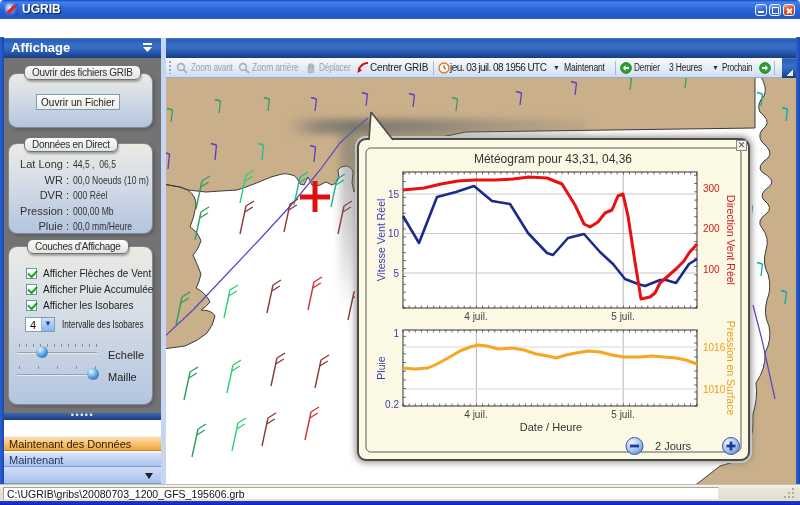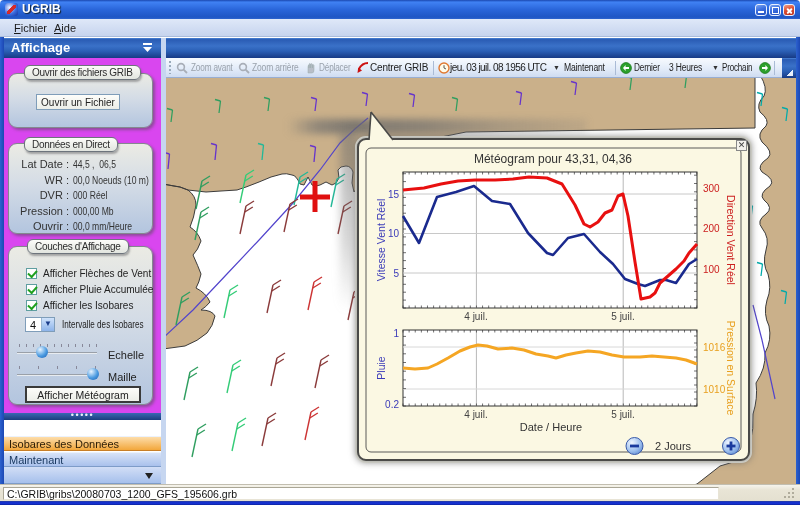--- a/index.html
+++ b/index.html
@@ -28,21 +28,21 @@
 #bord-l{left:0;top:37px;width:4px;height:464px;}
 #bord-r{left:796px;top:37px;width:4px;height:464px;}
 #bord-b{left:0;top:501px;width:800px;height:4px;background:linear-gradient(180deg,#2a3f9f,#1430cf 40%,#1430cf 75%,#0c1f8a);}
 
 .phead{background:linear-gradient(180deg,#4d86d8 0%,#2a5cb4 8%,#3a71c8 40%,#2b60b6 65%,#173a85 100%);}
 #affhead{left:4px;top:38px;width:157px;height:20px;}
 #affhead b{position:absolute;left:7px;top:2px;color:#fff;font-size:13px;}
 #affchev{position:absolute;right:8px;top:5px;width:11px;height:10px;}
 #rhead{left:166px;top:38px;width:630px;height:20px;}
 
-#lpanel{left:4px;top:58px;width:157px;height:355px;background:#d946ef;}
+#lpanel{left:4px;top:58px;width:157px;height:355px;background:#737373;}
 .grp{position:absolute;left:4px;width:145px;border:1px solid #84888f;border-radius:9px;
  background:linear-gradient(180deg,#ebebe4 0%,#d4dce6 45%,#b3c5df 100%);box-shadow:2px 2px 3px rgba(80,80,85,.55);}
 .gtab{position:absolute;border:1px solid #6d747c;border-radius:6px;font-size:10px;letter-spacing:-0.3px;color:#2d2d2d;
  background:linear-gradient(180deg,#fcfcf9 0%,#e2e5df 100%);box-shadow:1px 2px 2px rgba(80,80,85,.45);
  padding:0px 7px;height:15px;line-height:14px;white-space:nowrap;}
 .btn{position:absolute;border:1px solid #7f9db9;background:linear-gradient(180deg,#fdfdfa,#eceee8);
  font-size:11px;color:#222;text-align:center;}
 .drow{position:absolute;width:100%;font-size:11px;color:#333;white-space:nowrap;}
 .drow i{position:absolute;right:83px;font-style:normal;}
 .drow u{position:absolute;left:64px;text-decoration:none;white-space:nowrap;transform:scaleX(0.78);transform-origin:0 50%;}
@@ -102,58 +102,54 @@
 </style>
 </head><body>
 <div id="win">
 <div id="titlebar" class="abs">
       <div id="title-ico" class="abs"></div>
       <div id="title-txt" class="abs">UGRIB</div>
       <div class="tbtn abs" id="btn-min" style="left:755px"></div>
       <div class="tbtn abs" id="btn-max" style="left:769px"></div>
       <div class="tbtn abs" id="btn-close" style="left:783px"></div>
     </div>
-<div id="menubar" class="abs">
-      <span style="left:14px"><u>F</u>ichier</span>
-      <span style="left:54px"><u>A</u>ide</span>
-    </div>
 <div id="bord-l" class="abs wborder"></div>
     <div id="bord-r" class="abs wborder"></div>
     <div id="bord-b" class="abs"></div>
 <div id="affhead" class="abs phead">
       <b>Affichage</b>
       <svg id="affchev" viewBox="0 0 11 10">
         <rect x="1" y="0" width="9" height="2" fill="#fff"></rect>
         <polygon points="1,4 10,4 5.5,9" fill="#fff"></polygon>
       </svg>
     </div>
 <div id="rhead" class="abs phead"></div>
 <div id="lpanel" class="abs">
       <div class="grp" style="top:15px;height:55px"></div>
       <div class="gtab" style="left:20px;top:7px">Ouvrir des fichiers GRIB</div>
       <div class="btn" style="left:32px;top:36px;width:84px;height:16px;line-height:15px;white-space:nowrap;font-size:10px">Ouvrir un Fichier</div>
       <div class="grp" style="top:85px;height:91px">
         <div class="drow" style="top:14px">
-          <i>Lat Date :</i>
+          <i>Lat Long :</i>
           <u>44,5 ,&nbsp; 06,5</u>
         </div>
         <div class="drow" style="top:30px">
           <i>WR :</i>
           <u>00,0 Noeuds (10 m)</u>
         </div>
         <div class="drow" style="top:45px">
           <i>DVR :</i>
           <u>000 Réel</u>
         </div>
         <div class="drow" style="top:61px">
           <i>Pression :</i>
           <u>000,00 Mb</u>
         </div>
         <div class="drow" style="top:76px">
-          <i>Ouvrir :</i>
+          <i>Pluie :</i>
           <u>00,0 mm/Heure</u>
         </div>
       </div>
       <div class="gtab" style="left:20px;top:79px">Données en Direct</div>
       <div class="grp" style="top:188px;height:159px">
         <div class="cbrow" style="top:21px"><span class="cb"></span>Afficher Flèches de Vent</div>
         <div class="cbrow" style="top:37px"><span class="cb"></span>Afficher Pluie Accumulée</div>
         <div class="cbrow" style="top:53px"><span class="cb"></span>Afficher les Isobares</div>
         <div id="combo">4<div id="combo-btn">▼</div></div>
         <div class="cbrow" style="left:53px;top:72px;transform:scaleX(0.81);transform-origin:0 50%">Intervalle des Isobares</div>
@@ -181,26 +177,25 @@
             <i style="position:absolute;left:0px;top:0;width:1px;height:3px;background:#889"></i>
             <i style="position:absolute;left:19px;top:0;width:1px;height:3px;background:#889"></i>
             <i style="position:absolute;left:38px;top:0;width:1px;height:3px;background:#889"></i>
             <i style="position:absolute;left:57px;top:0;width:1px;height:3px;background:#889"></i>
             <i style="position:absolute;left:76px;top:0;width:1px;height:3px;background:#889"></i>
           </div>
           <div class="strack"></div>
           <div class="sthumb" style="left:70px"></div>
         </div>
         <div class="slbl" style="top:124px">Maille</div>
-        <div class="btn" id="btn-meteo" style="font-size:10.5px">Afficher Météogram</div>
       </div>
       <div class="gtab" style="left:23px;top:181px">Couches d'Affichage</div>
     </div>
 <div id="divider" class="abs">•••••</div>
-<div class="otab abs" id="otab2" style="top:436px">Isobares des Données</div>
+<div class="otab abs" id="otab2" style="top:436px">Maintenant des Données</div>
 <div class="otab abs" style="top:452px">Maintenant</div>
 <div id="tabbar" class="abs">
       <s></s>
     </div>
 <div id="splitter" class="abs"></div>
 <div id="toolbar" class="abs">
       <div style="position:absolute;left:3px;top:3px;width:2px;height:13px;background:repeating-linear-gradient(180deg,#9ab 0 2px,transparent 2px 4px)"></div>
       <svg class="ti" style="left:10px;top:4px" width="12" height="12" viewBox="0 0 12 12">
         <circle cx="5" cy="5" r="3.4" fill="none" stroke="#a8aeb8" stroke-width="1.6"></circle>
         <line x1="7.6" y1="7.6" x2="11" y2="11" stroke="#a8aeb8" stroke-width="1.8"></line>
@@ -748,21 +743,21 @@
         <rect x="370.6" y="301.5" width="2.8" height="9" fill="#1a3a9e"></rect>
         <text x="296" y="310" font-size="11" fill="#333">2 Jours</text>
       </svg>
       <div id="dclose">✕</div>
     </div>
 <svg id="tail" class="abs" viewBox="0 0 36 32">
       <polygon points="8,3 30,31 6,31" fill="#fbf8e3"></polygon>
       <path d="M8,3 L6,31 M8,3 L30,31" stroke="#4a4a48" stroke-width="1.6" fill="none"></path>
     </svg>
 <div id="status" class="abs">
-      <div id="stbox">C:\GRIB\gribs\20080703_1200_GFS_195606.grb</div>
+      <div id="stbox">C:\UGRIB\gribs\20080703_1200_GFS_195606.grb</div>
       <svg id="stgrip" width="12" height="12" viewBox="0 0 12 12">
         <rect x="8" y="0" width="2" height="2" fill="#b0ac9c"></rect>
         <rect x="8" y="4" width="2" height="2" fill="#b0ac9c"></rect>
         <rect x="8" y="8" width="2" height="2" fill="#b0ac9c"></rect>
         <rect x="4" y="4" width="2" height="2" fill="#b0ac9c"></rect>
         <rect x="4" y="8" width="2" height="2" fill="#b0ac9c"></rect>
         <rect x="0" y="8" width="2" height="2" fill="#b0ac9c"></rect>
       </svg>
     </div>
 </div>

